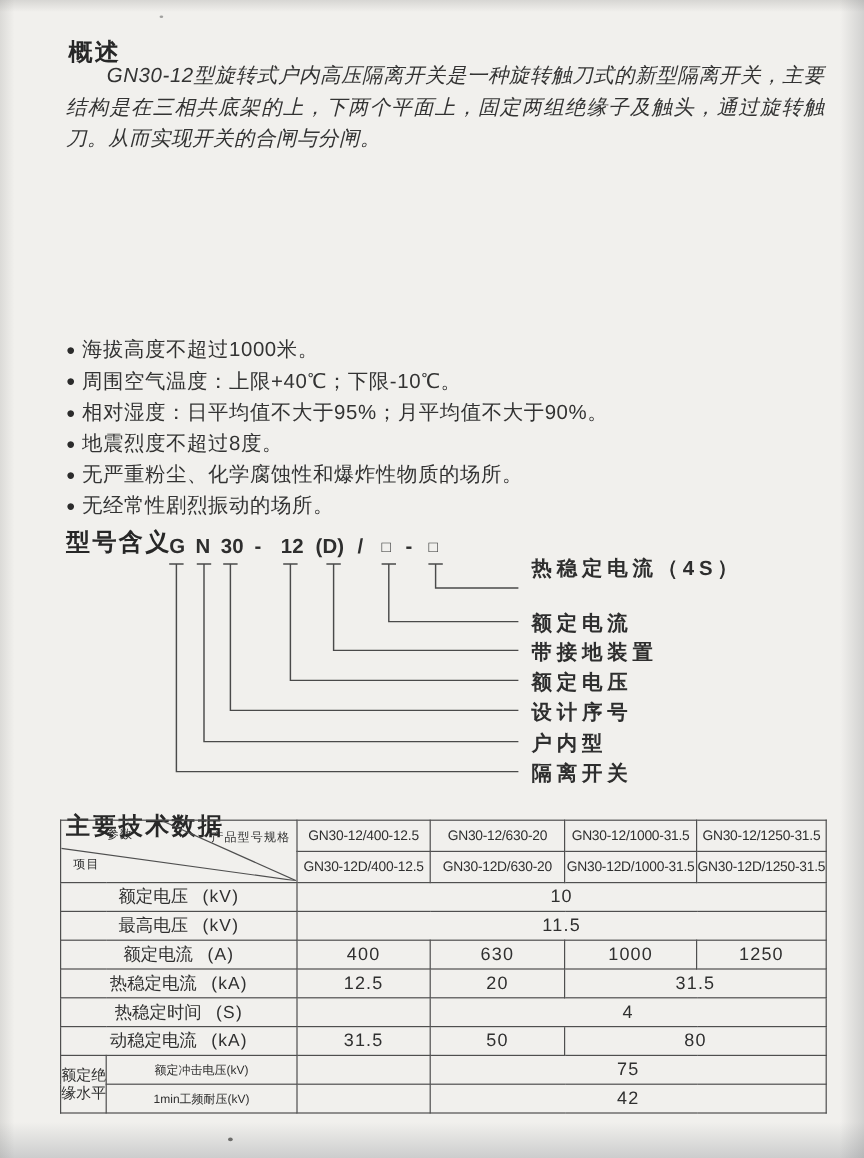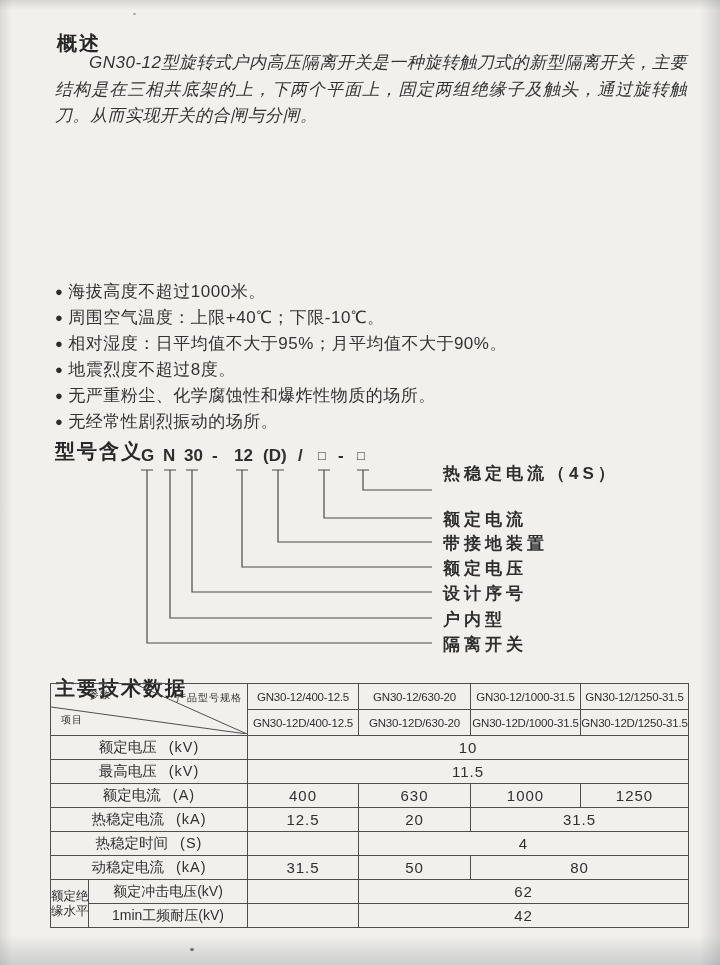--- a/index.html
+++ b/index.html
@@ -43,21 +43,21 @@
     text-align:center;vertical-align:middle;
     padding:0;overflow:hidden;white-space:nowrap;
   }
   td.model-h{font-size:11.5px;letter-spacing:-0.2px;height:25px;color:#2f2f2f;}
   td.rowlab{font-size:14.5px;height:23px;}
   td.val{font-size:15px;height:23px;letter-spacing:1px;}
   .unit{margin-left:12px;letter-spacing:1px;}
   td.corner{position:relative;padding:0;}
   .corner-txt{position:absolute;font-size:10px;letter-spacing:1px;color:#2f2f2f;}
   td.grouplab{font-size:12.5px;line-height:15px;letter-spacing:0;padding:0 1px;}
-  td.sublab{font-size:14px;height:22px;}
+  td.sublab{font-size:10px;height:22px;}
   .speck{position:absolute;background:#6d6d6b;border-radius:50%;}
 </style>
 </head>
 <body>
 
 <div class="page">
 
   <div class="abs h1" style="left:57px;top:30px;">概述</div>
   <div class="abs body-par" style="left:55px;top:50px;">GN30-12型旋转式户内高压隔离开关是一种旋转触刀式的新型隔离开关，主要结构是在三相共底架的上，下两个平面上，固定两组绝缘子及触头，通过旋转触刀。从而实现开关的合闸与分闸。</div>
 
@@ -192,21 +192,21 @@
         <td class="val" colspan="2">80</td>
       </tr>
 
       <tr>
         <td class="grouplab" rowspan="2">
           <div>额定绝</div>
           <div>缘水平</div>
         </td>
         <td class="sublab">额定冲击电压(kV)</td>
         <td class="val"></td>
-        <td class="val" colspan="3">62</td>
+        <td class="val" colspan="3">75</td>
       </tr>
       <tr>
         <td class="sublab">1min工频耐压(kV)</td>
         <td class="val"></td>
         <td class="val" colspan="3">42</td>
       </tr>
     </tbody>
   </table>
 
   <span class="speck" style="left:190px;top:948px;width:4px;height:3px;"></span>

